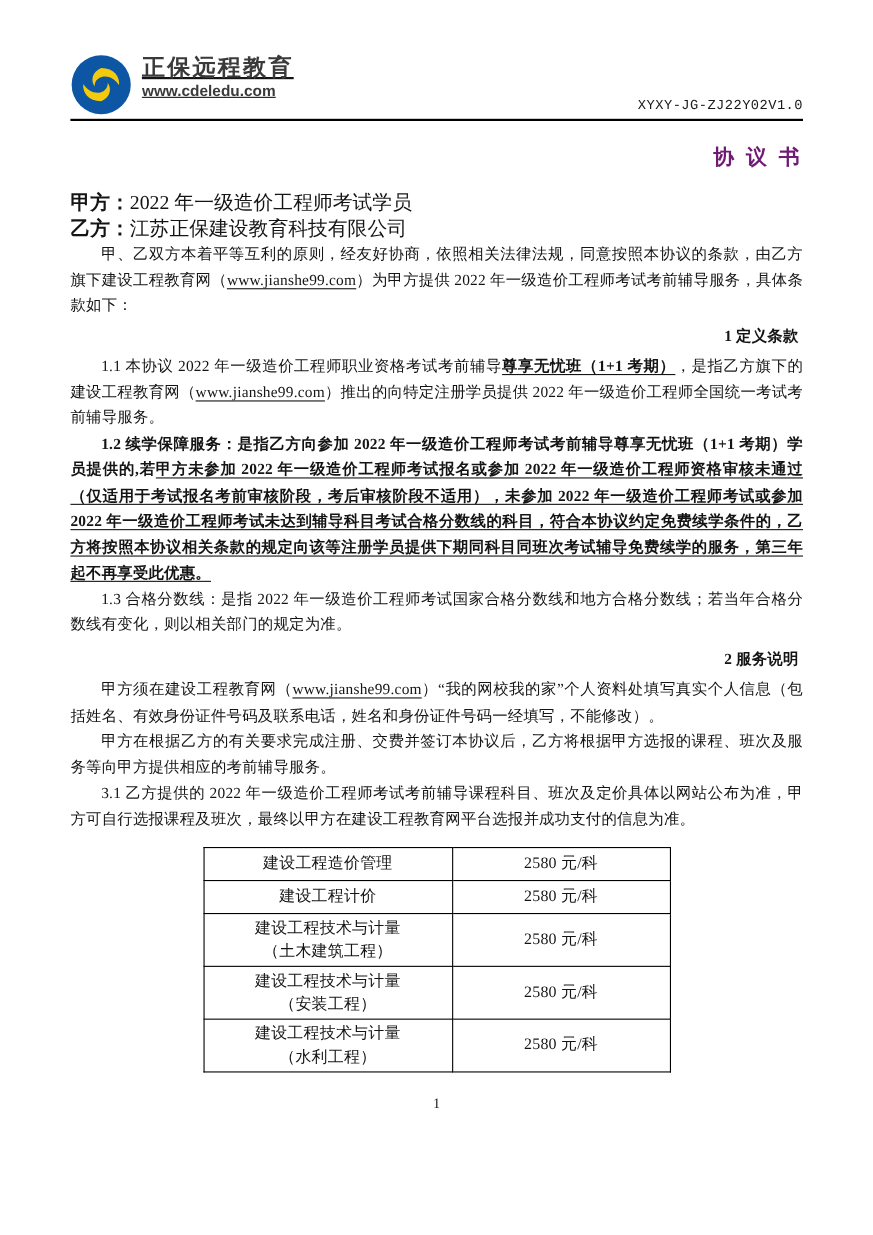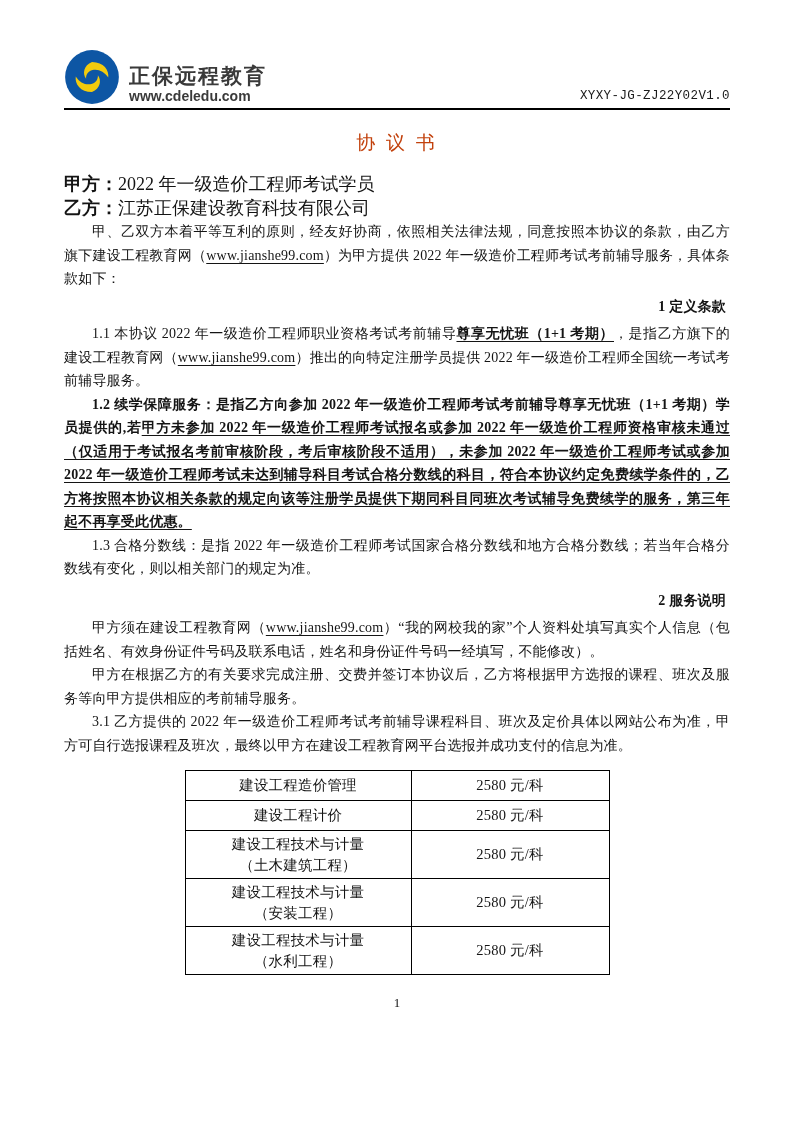--- a/index.html
+++ b/index.html
@@ -7,39 +7,39 @@
     width:794px; height:1123px; box-sizing:border-box;
     background:#ffffff; color:#141414; position:relative;
     padding:42px 64px 0 64px;
     font-family:"Liberation Serif","DejaVu Serif",serif;
   }
   
   .hdr {
     display:flex; justify-content:space-between; align-items:flex-end;
     border-bottom:2px solid #000; padding-bottom:3px; height:63px;
   }
-  .brand { display:flex; align-items:flex-end; gap:9px; }
+  .brand { display:flex; align-items:flex-start; gap:9px;text-decoration:underline; }
   .logo { width:56px; height:56px; flex:0 0 auto; }
   .brand-text { display:flex; flex-direction:column; justify-content:center; }
   .brand-name {
     font-family:"Liberation Sans","DejaVu Sans",sans-serif;
     font-weight:bold; font-size:21px; color:#3a3a3a; letter-spacing:2px; line-height:25px;
   }
   .brand-url {
     font-family:"Liberation Sans","DejaVu Sans",sans-serif;
     font-weight:bold; font-size:14px; color:#3a3a3a; line-height:17px;
   }
   .doc-code {
     font-family:Liberation Mono, monospace;
     font-size:12.5px; color:#1a1a1a; padding-bottom:2px; letter-spacing:0.4px;
   }
   
   .doc-title {
-    text-align:center; font-size:19px; font-weight:normal; letter-spacing:3px;
-    margin:20px 0 16px 0; color:#c2410c;
+    text-align:right; font-size:19px; font-weight:bold; letter-spacing:3px;
+    margin:20px 0 16px 0; color:#701a75;
   }
   .party { font-size:18px; line-height:24px; margin:0; }
   .party .lbl { font-weight:bold; }
   .bodytext { font-size:14px; line-height:23.5px; letter-spacing:0.2px; }
   p.para { margin:0; text-align:justify; }
   .indent { text-indent:28px; }
   .heading { font-weight:bold; text-indent:28px; margin:4px;text-align:right; }
   .mt { margin-top:14px; }
   .mt-s { margin-top:8px; }
   .u { text-decoration:underline; text-underline-offset:3px; }

